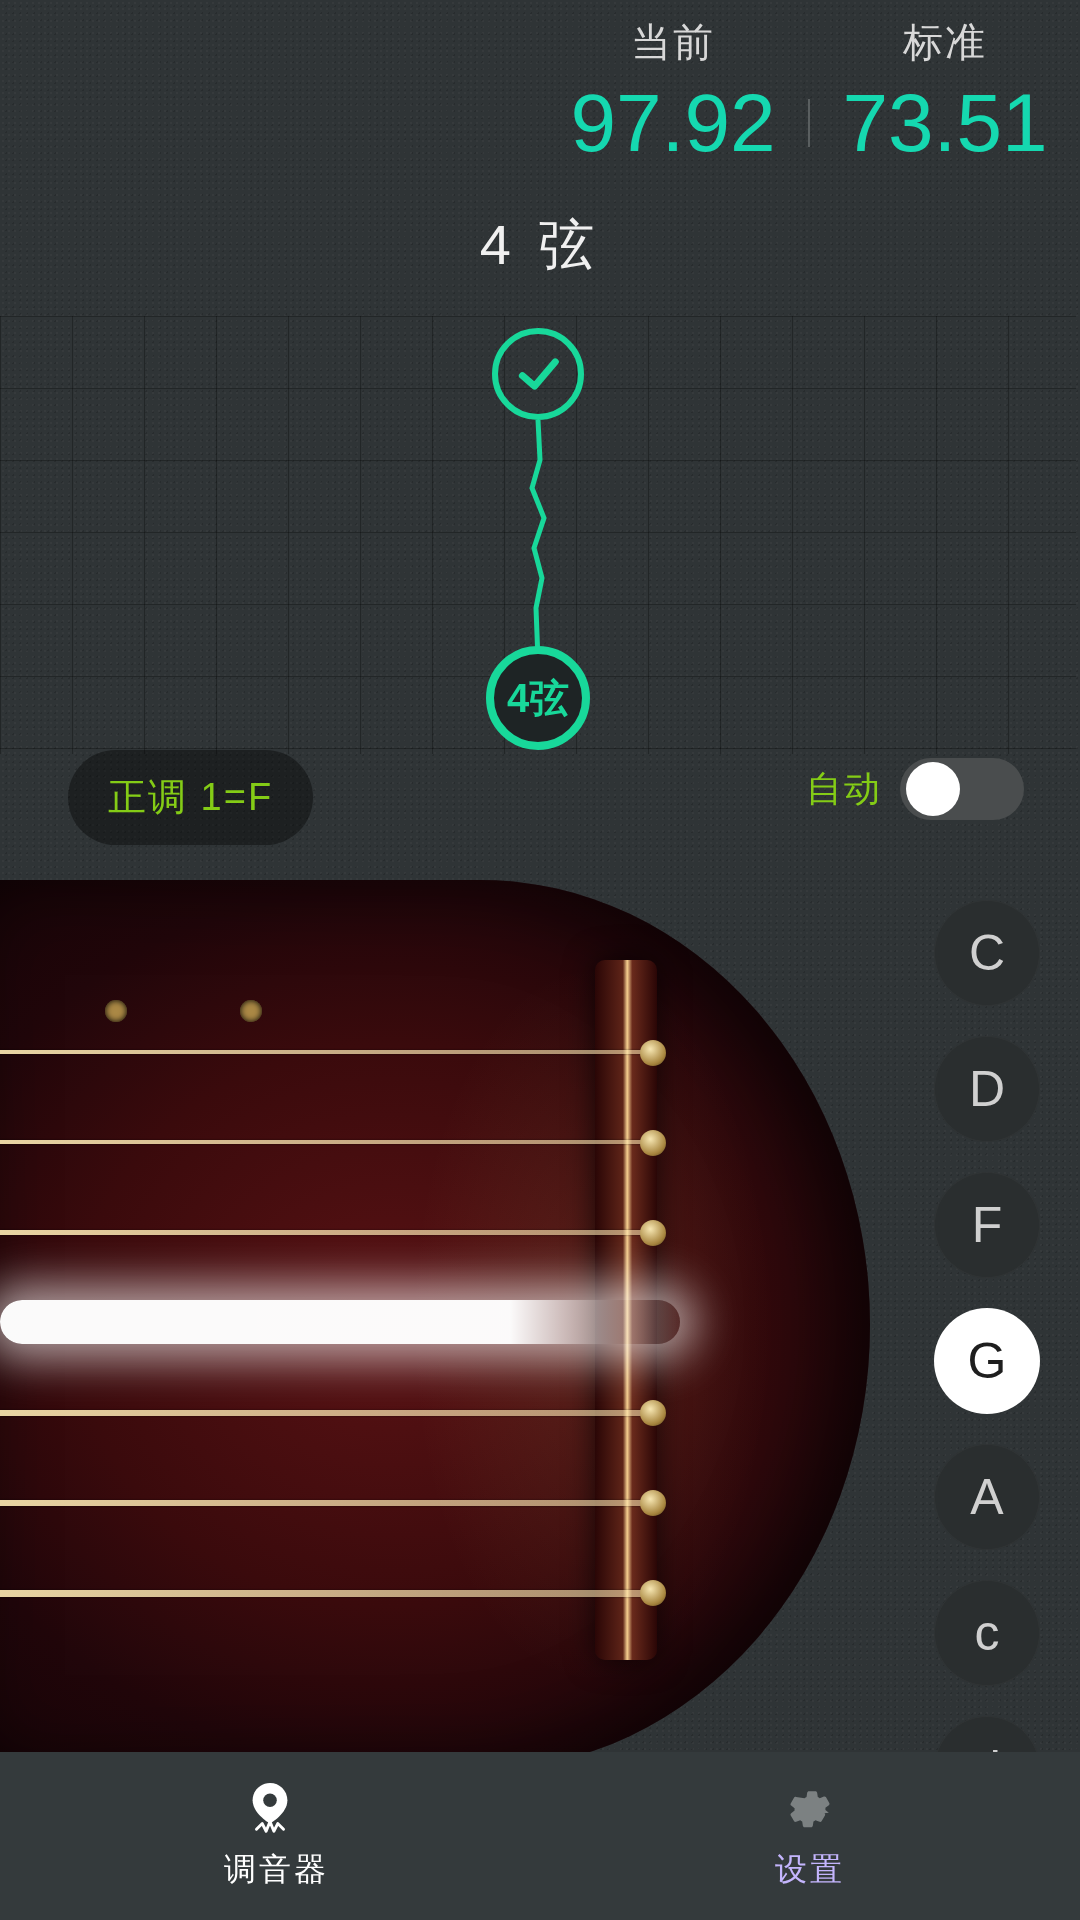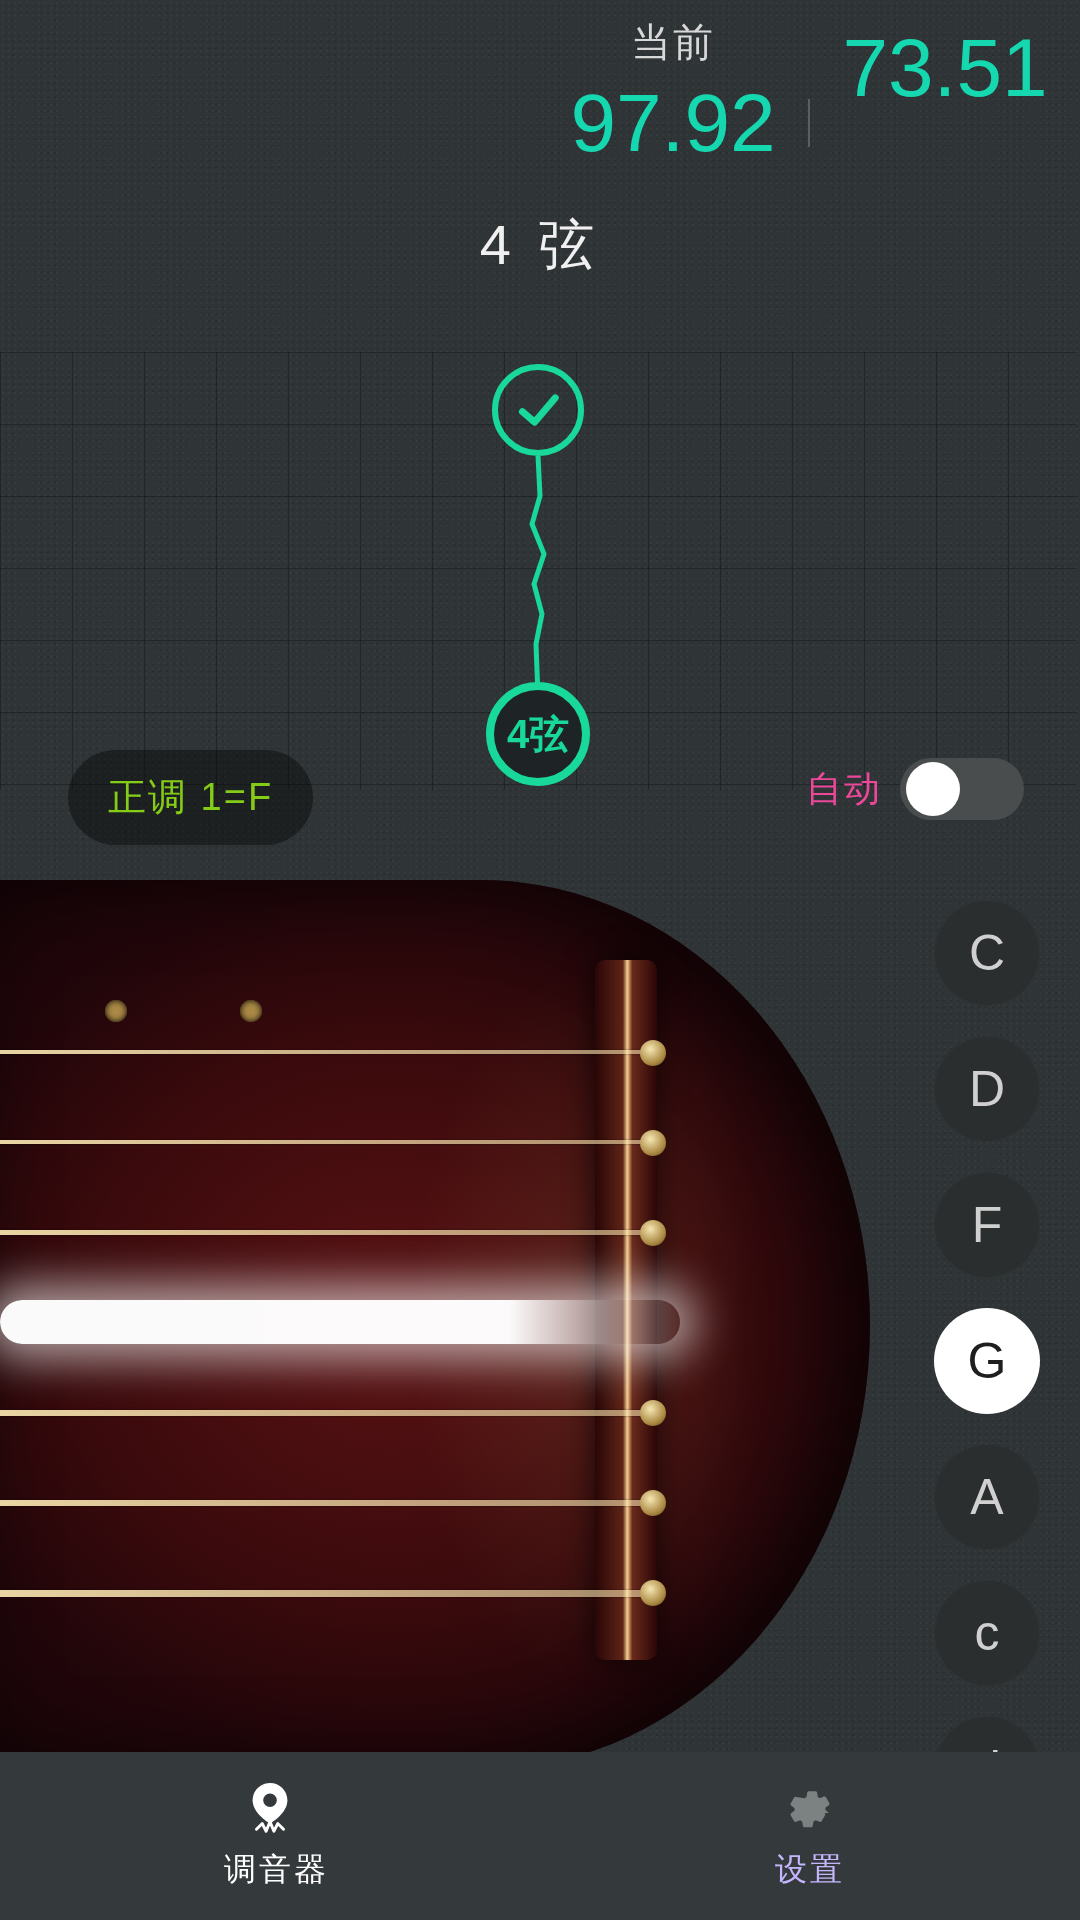--- a/index.html
+++ b/index.html
@@ -62,21 +62,20 @@
   
   .graph {
     position: absolute;
     top: 316px;
     left: 0; right: 4px;
     height: 438px;
     background-image:
       linear-gradient(to right, rgba(0,0,0,0.28) 1px, transparent 1px),
       linear-gradient(to bottom, rgba(0,0,0,0.28) 1px, transparent 1px);
     background-size: 72px 72px;
-    margin-top: 36px;
   }
   .check-circle {
     position: absolute;
     top: 12px;
     left: 50%;
     transform: translateX(-50%);
     width: 92px; height: 92px;
     border: 6px solid #18d89a;
     border-radius: 50%;
     display: flex; align-items: center; justify-content: center;
@@ -123,21 +122,21 @@
   }
   .auto-wrap {
     position: absolute;
     top: 758px;
     right: 56px;
     display: flex;
     align-items: center;
     gap: 18px;
   }
   .auto-wrap .lbl {
-    color: #ec4899;
+    color: #84cc16;
     font-size: 36px;
     letter-spacing: 2px;
   }
   .switch {
     width: 124px; height: 62px;
     background: #4a4d4e;
     border-radius: 40px;
     position: relative;
   }
   .switch .knob {
@@ -261,20 +260,21 @@
 </head>
 <body>
 
 <div class="readouts">
   <div class="readout">
     <div class="label">当前</div>
     <div class="value">97.92</div>
   </div>
   <div class="vline"></div>
   <div class="readout">
+    <div class="label">标准</div>
     <div class="value">73.51</div>
   </div>
 </div>
 
 <div class="string-title">4 弦</div>
 
 <div class="graph">
   <div class="check-circle">
     <svg viewBox="0 0 60 60">
         <path d="M12 32 L26 44 L50 16"></path>

